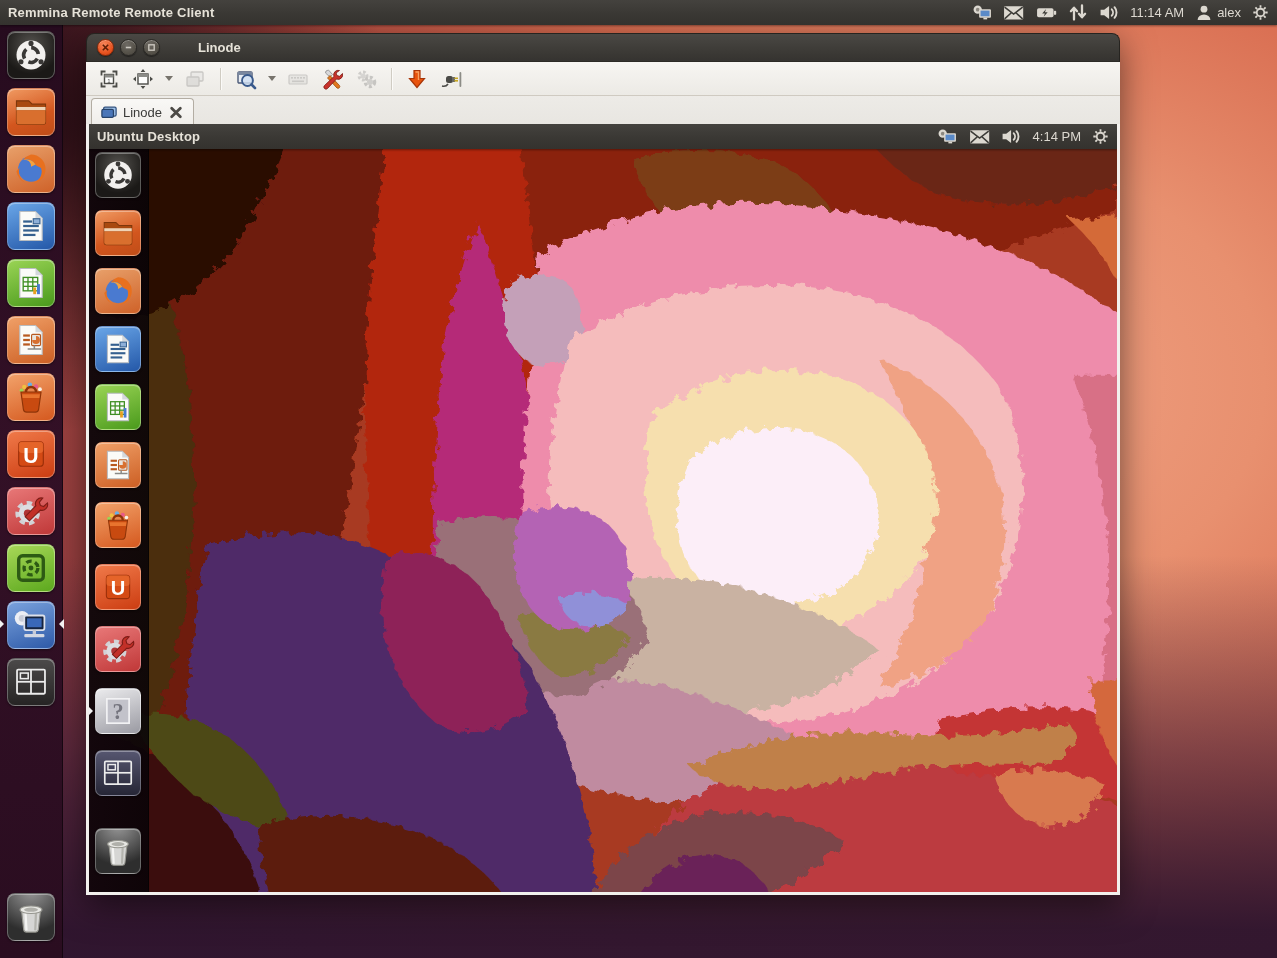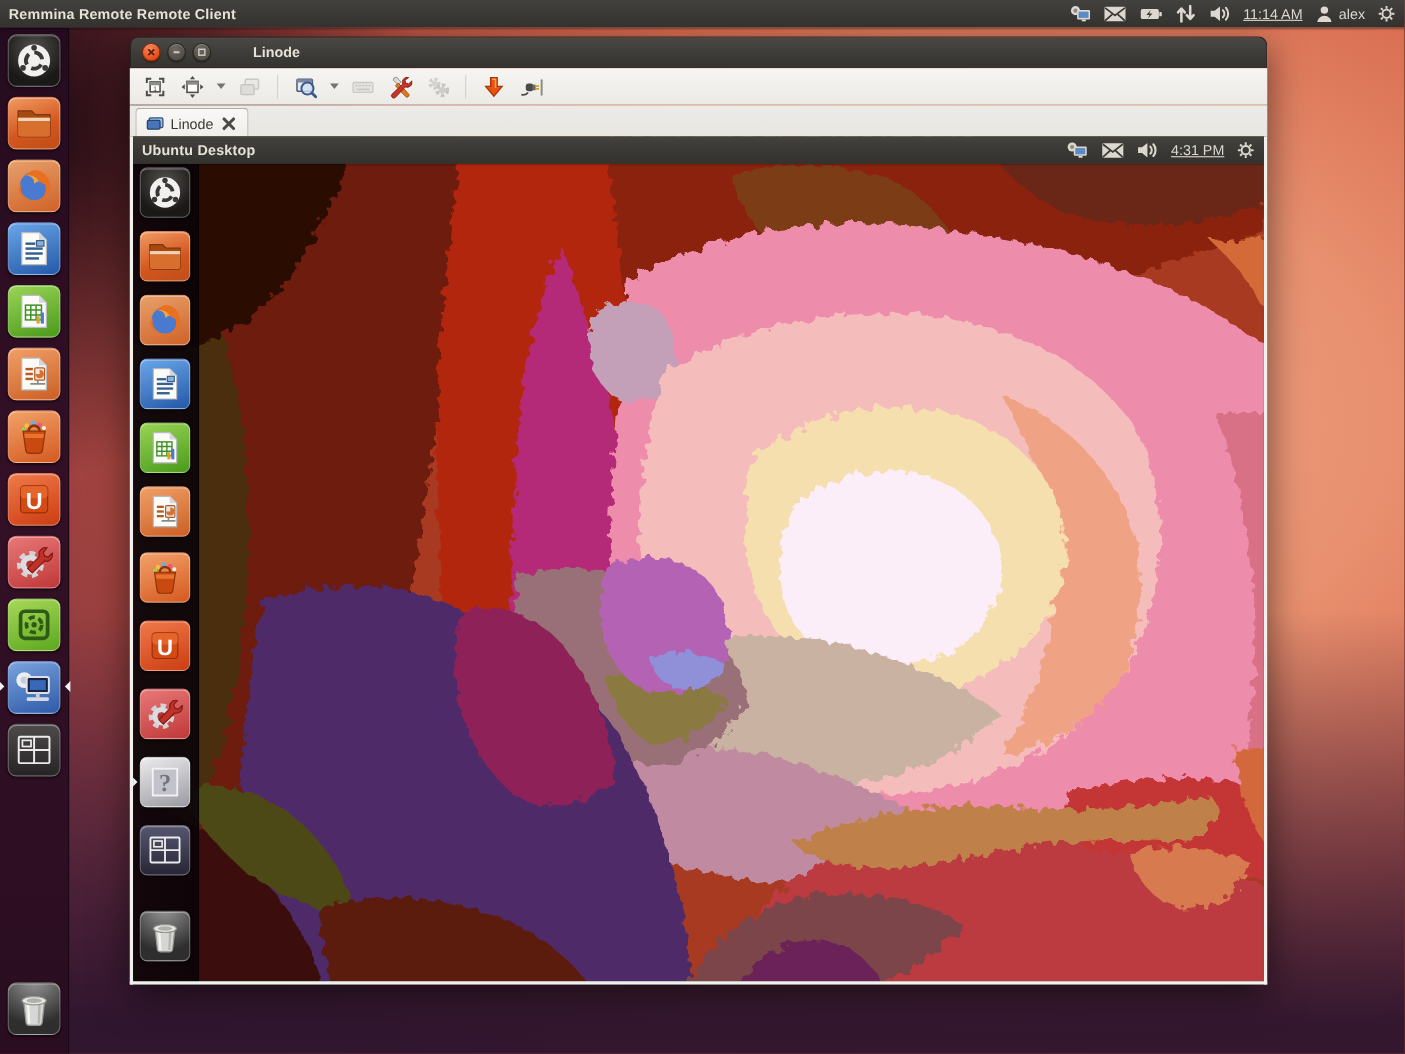--- a/index.html
+++ b/index.html
@@ -15,21 +15,21 @@
     background-color:#7e3340;}
 
   
   .panel{position:absolute;left:0;right:0;height:25px;background:linear-gradient(#44423e,#393733 60%,#34322e);
     color:#e6e2d8;display:flex;align-items:center;box-shadow:0 1px 2px rgba(0,0,0,.4);}
   #host-panel{top:0;z-index:40;}
   .panel .ptitle{font-weight:bold;font-size:13px;padding-left:8px;letter-spacing:.2px;}
   .panel-right{margin-left:auto;display:flex;align-items:center;gap:11px;padding-right:8px;}
   .tray-ico{display:inline-flex;align-items:center;}
   .tray-ico svg{height:17px;width:auto;display:block;}
-  .clock{font-size:13px;color:#dcd8d0;text-decoration:underline;}
+  .clock{font-size:13px;color:#dcd8d0;}
   .user{display:flex;align-items:center;gap:4px;font-size:13px;color:#dcd8d0;}
 
   
   .launcher{position:absolute;background:linear-gradient(180deg,#260b1e 0%,#331026 45%,#2a0d20 100%);
     box-shadow:inset -1px 0 0 rgba(0,0,0,.5);}
   #host-launcher{left:0;top:25px;width:63px;height:933px;z-index:30;}
   .tile{position:absolute;left:7px;width:48px;height:48px;border-radius:8px;
     border:1px solid rgba(255,255,255,.28);box-shadow:inset 0 1px 0 rgba(255,255,255,.35),0 1px 2px rgba(0,0,0,.5);
     box-sizing:border-box;display:flex;align-items:center;justify-content:center;cursor:pointer;}
   .tile svg{width:38px;height:38px;display:block;}
@@ -49,21 +49,21 @@
   .tile-settings{background:linear-gradient(160deg,#e87878,#c03838);}
   .tile-update{background:linear-gradient(160deg,#a8d858,#5ca81e);}
   .tile-remmina{background:linear-gradient(160deg,#7aa2dd,#2e5aa8);}
   .tile-question{background:linear-gradient(160deg,#ececee,#9a9aa2);}
   .tile-workspace{background:linear-gradient(180deg,#4c4a4a,#262424);}
   .launcher-inner .tile-workspace{background:linear-gradient(180deg,#565670,#262636);}
   .tile-trash{background:radial-gradient(circle at 50% -10%,#9a9a9a,#2e2e2e 75%);}
 
   
   #window{position:absolute;left:86px;top:33px;width:1034px;height:862px;z-index:20;
-    border-radius:8px 8px 4px 4px;box-shadow:0 10px 34px rgba(0,0,0,.55);margin-left:32px;}
+    border-radius:8px 8px 4px 4px;box-shadow:0 10px 34px rgba(0,0,0,.55);}
   #titlebar{height:29px;background:linear-gradient(#4a4844,#3b3935 70%,#353330);
     border:1px solid #262420;border-bottom:1px solid #2c2a26;border-radius:8px 8px 0 0;
     box-sizing:border-box;display:flex;align-items:center;}
   .wbtn{width:17px;height:17px;border-radius:50%;margin-left:6px;box-sizing:border-box;cursor:pointer;
     display:flex;align-items:center;justify-content:center;box-shadow:inset 0 1px 0 rgba(255,255,255,.3),0 1px 1px rgba(0,0,0,.4);}
   .wbtn-close{background:radial-gradient(circle at 40% 30%,#f6885e,#e95420 60%,#c63d12);border:1px solid #8f2a08;margin-left:10px;}
   .wbtn-gray{background:radial-gradient(circle at 40% 30%,#6e6a64,#565249 60%,#474440);border:1px solid #2a2824;}
   .wbtn svg{width:9px;height:9px;display:block;}
   #window-title{font-weight:bold;font-size:13px;color:#e6e2d8;margin-left:38px;}
   #toolbar{height:33px;background:linear-gradient(#f7f5f2,#eceae5);border-bottom:1px solid #cfcac1;
@@ -78,21 +78,21 @@
   #tabstrip{height:29px;background:linear-gradient(#edebe7,#e8e6e1);display:flex;align-items:flex-end;padding-left:5px;box-sizing:border-box;}
   #tab{height:26px;display:flex;align-items:center;gap:6px;padding:0 9px;background:linear-gradient(#f9f8f6,#f0eeea);
     border:1px solid #b3ada3;border-bottom:0;border-radius:4px 4px 0 0;cursor:pointer;}
   #tab svg{width:16px;height:13px;display:block;}
   #tab .tlabel{font-size:13px;color:#3a3a38;}
   .tab-close{border:0;background:transparent;cursor:pointer;padding:0;display:flex;}
   .tab-close svg{width:12px;height:12px;}
 
   
   #content{position:absolute;left:0;top:91px;right:0;bottom:0;border:3px solid #f2f0ed;border-top:0;
-    box-sizing:border-box;background:#14532d;overflow:hidden;}
+    box-sizing:border-box;background:#a16207;overflow:hidden;}
   #wallpaper{position:absolute;inset:0;width:100%;height:100%;}
   #remote-panel{top:0;z-index:12;height:25px;}
   #remote-launcher{left:0;top:25px;bottom:0;width:60px;z-index:11;
     background:linear-gradient(90deg,rgba(16,6,12,.93),rgba(8,3,7,.88));}
 </style>
 </head>
 <body>
 
 <div id="screen">
   <div id="host-wallpaper"></div>
@@ -476,21 +476,21 @@
                   <path d="M1.5 3 L10 9.5 L18.5 3 M1.5 14 L7.6 8.5 M18.5 14 L12.4 8.5" stroke="#3c3b37" stroke-width="1.5" fill="none"></path>
                 </svg>
               </span>
               <span class="tray-ico">
                 <svg viewBox="0 0 19 16">
                   <path d="M1.5 5.5 h3.4 L9.5 1.8 v12.4 L4.9 10.5 H1.5 Z" fill="#dcd8d0"></path>
                   <path d="M12 5 a4.4 4.4 0 0 1 0 6 M14.6 3 a7.6 7.6 0 0 1 0 10" stroke="#dcd8d0" stroke-width="1.8" fill="none" stroke-linecap="round"></path>
                 </svg>
               </span>
             </span>
-          <span class="clock">4:31 PM</span>
+          <span class="clock">4:14 PM</span>
           <span class="tray-ico">
               <svg viewBox="0 0 19 19">
                 <g stroke="#dcd8d0" stroke-width="2" fill="none">
                   <circle cx="9.5" cy="9.5" r="4.2"></circle>
                   <path d="M9.5 1.5 v2.8 M9.5 14.7 v2.8 M1.5 9.5 h2.8 M14.7 9.5 h2.8 M3.8 3.8 l2 2 M13.2 13.2 l2 2 M15.2 3.8 l-2 2 M5.8 13.2 l-2 2"></path>
                 </g>
               </svg>
             </span>
         </span>
       </div>

